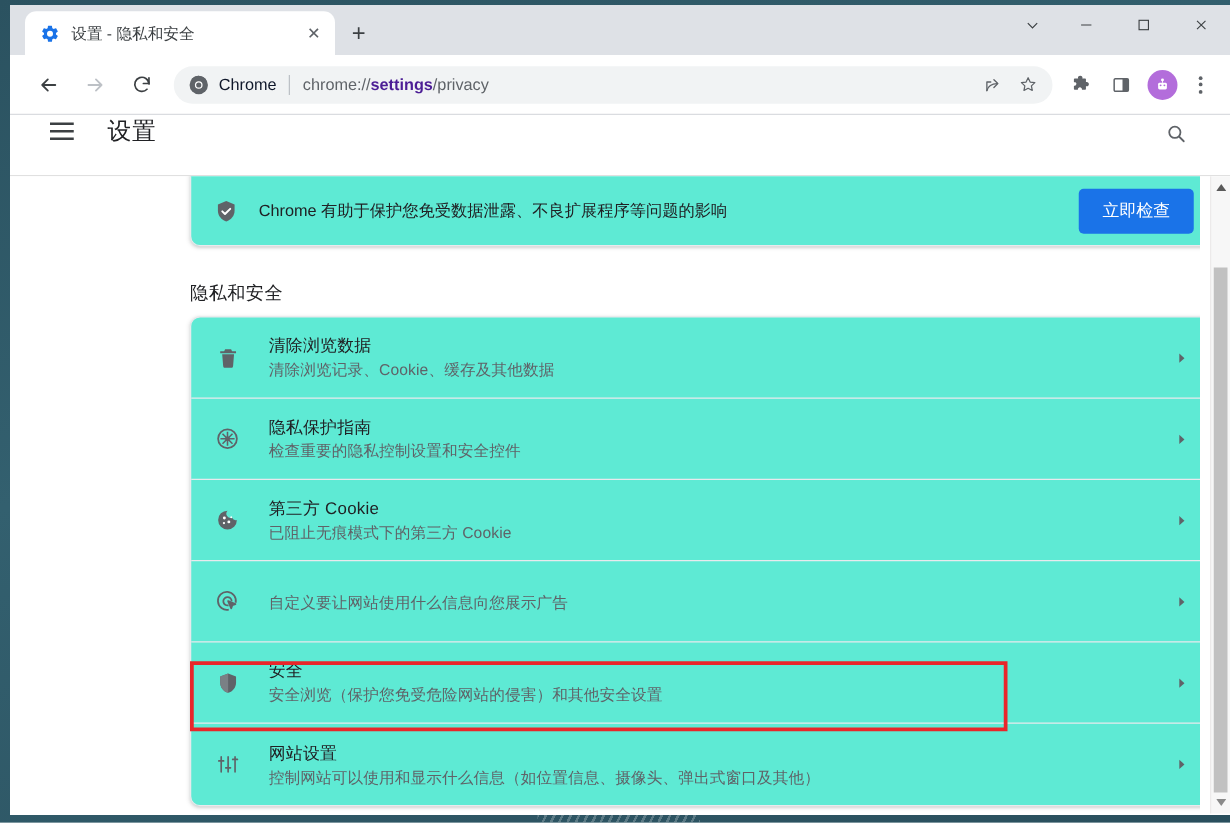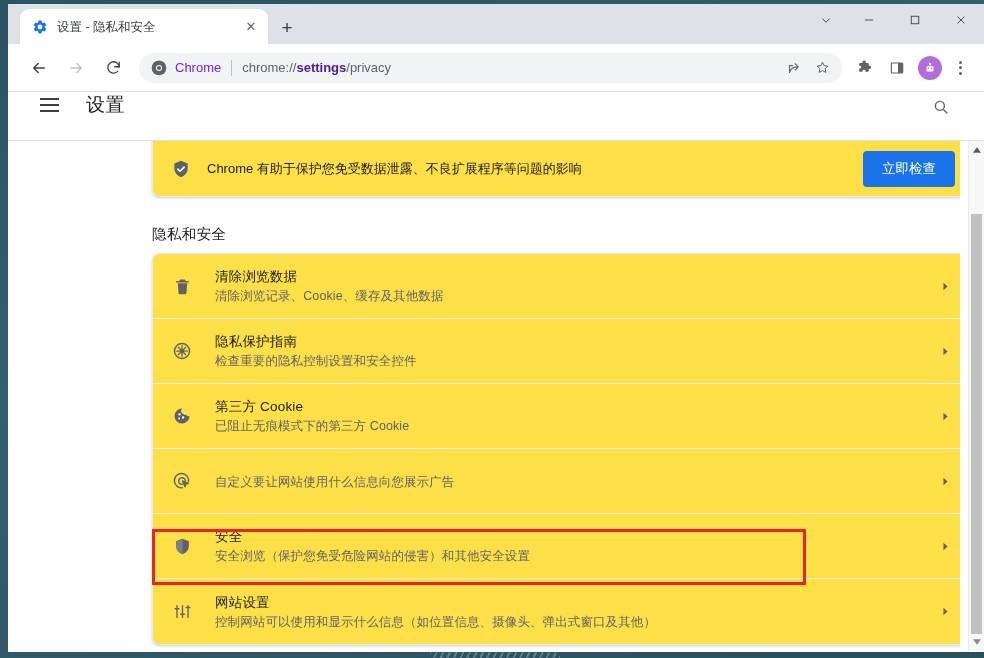--- a/index.html
+++ b/index.html
@@ -138,21 +138,21 @@
     box-sizing: border-box;
     min-width: 0;
   }
   .omni-icon {
     width: 16px; height: 16px;
     flex: 0 0 16px;
     margin-right: 8px;
   }
   .omni-chip {
     font-size: 13px;
-    color: #6d28d9;
+    color: #0f172a;
     white-space: nowrap;
   }
   .omni-sep {
     width: 1px;
     height: 16px;
     background: #bdc1c6;
     margin: 0 10px;
     flex: 0 0 1px;
   }
   .omni-url {
@@ -246,21 +246,21 @@
     position: absolute;
     left: 0; top: 0;
     width: 952px;
     height: 510px;
     overflow: hidden;
   }
   .card {
     position: absolute;
     left: 144px;
     width: 820px;
-    background: #fde047;
+    background: #5eead4;
     border: 1px solid #e8eaed;
     border-radius: 8px;
     box-shadow: 0 1px 2px rgba(60,64,67,0.15), 0 1px 3px 1px rgba(60,64,67,0.08);
     box-sizing: border-box;
   }
   
   .card-safety {
     top: -22px;
     height: 78px;
     display: flex;

